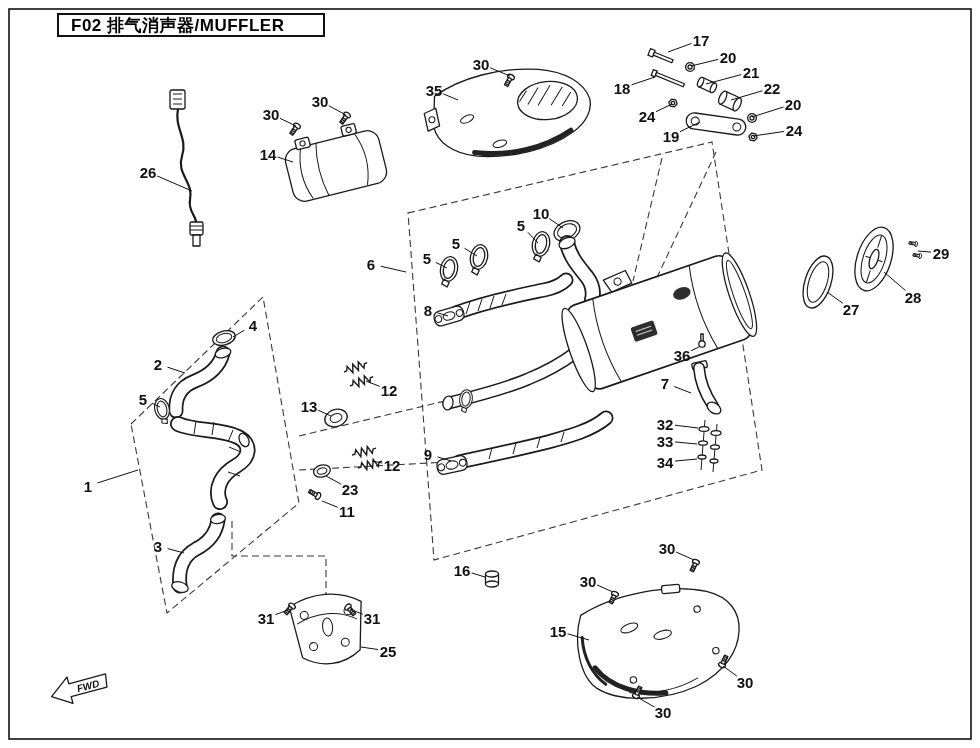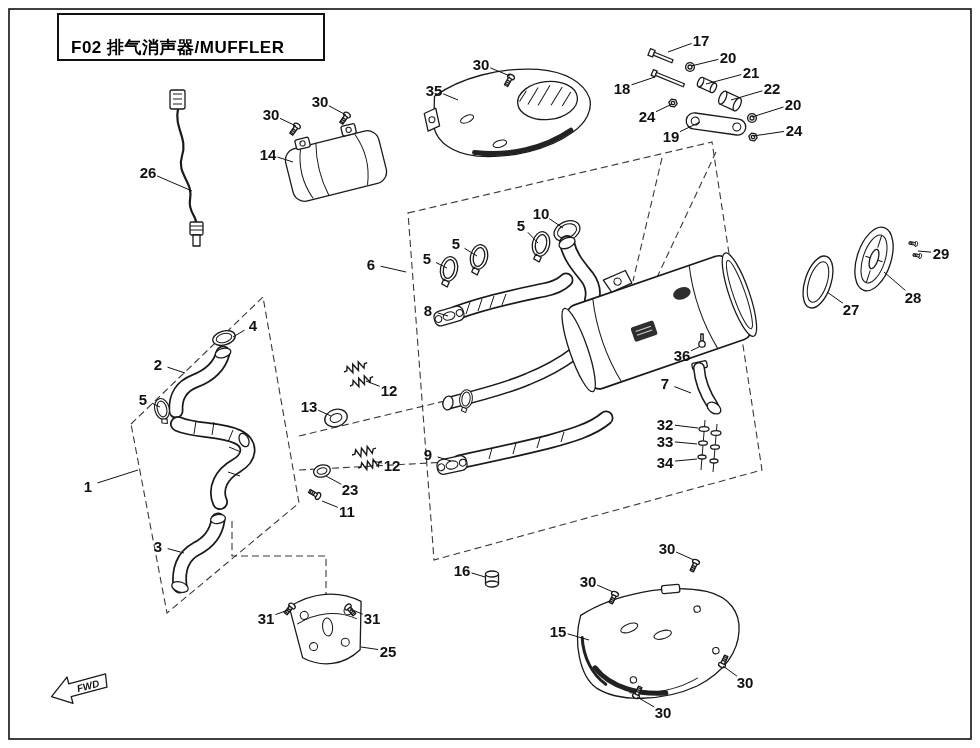--- a/index.html
+++ b/index.html
@@ -16,23 +16,23 @@
   .spring{fill:none;stroke:#1a1a1a;stroke-width:1.4;}
   .dash{fill:none;stroke:#3a3a3a;stroke-width:1.1;stroke-dasharray:7 4;}
   .band{fill:none;stroke:#222;stroke-width:5;stroke-linecap:round;}
   .label-dark{fill:#2e2e2e;stroke:none;}
   .label-lines{stroke:#cfcfcf;stroke-width:1;fill:none;}
   .leader{stroke:#111;stroke-width:1;}
   .callout{font:700 15px "Liberation Sans",sans-serif;fill:#111;
            text-anchor:middle;dominant-baseline:central;}
   .fwd-text{font:italic 700 10px "Liberation Sans",sans-serif;fill:#111;
             text-anchor:middle;dominant-baseline:central;}
-  .title-box{position:absolute;left:57px;top:13px;width:268px;height:48px;
+  .title-box{position:absolute;left:57px;top:13px;width:268px;height:24px;
              border:2px solid #111;background:#fff;box-sizing:border-box;
-             display:flex;align-items:flex-end;padding-left:12px;
+             display:flex;align-items:center;padding-left:12px;
              font-weight:bold;font-size:17px;color:#000;letter-spacing:.5px;}
 </style>
 </head>
 <body>
 
 <div class="page">
 
 <svg width="980" height="748" viewBox="0 0 980 748">
   <defs>
     <g id="sym-bolt">

